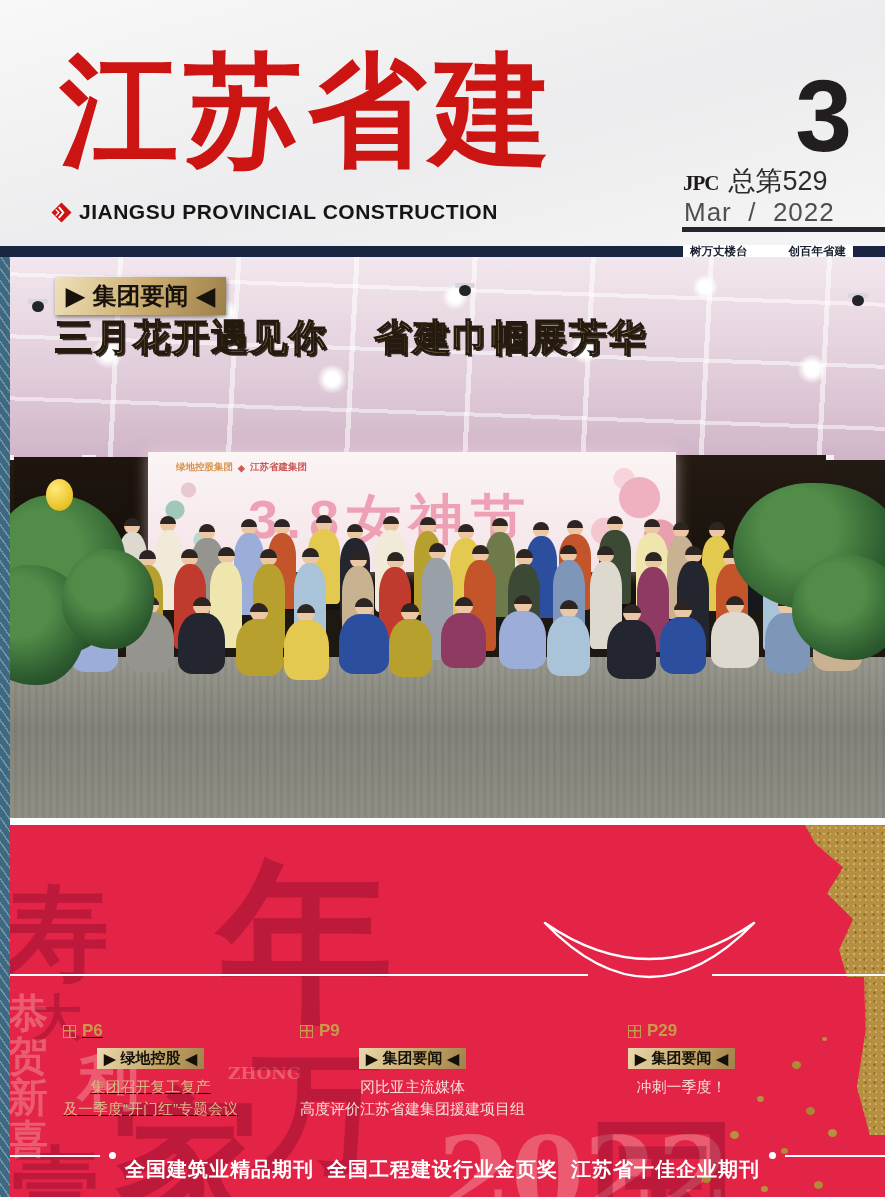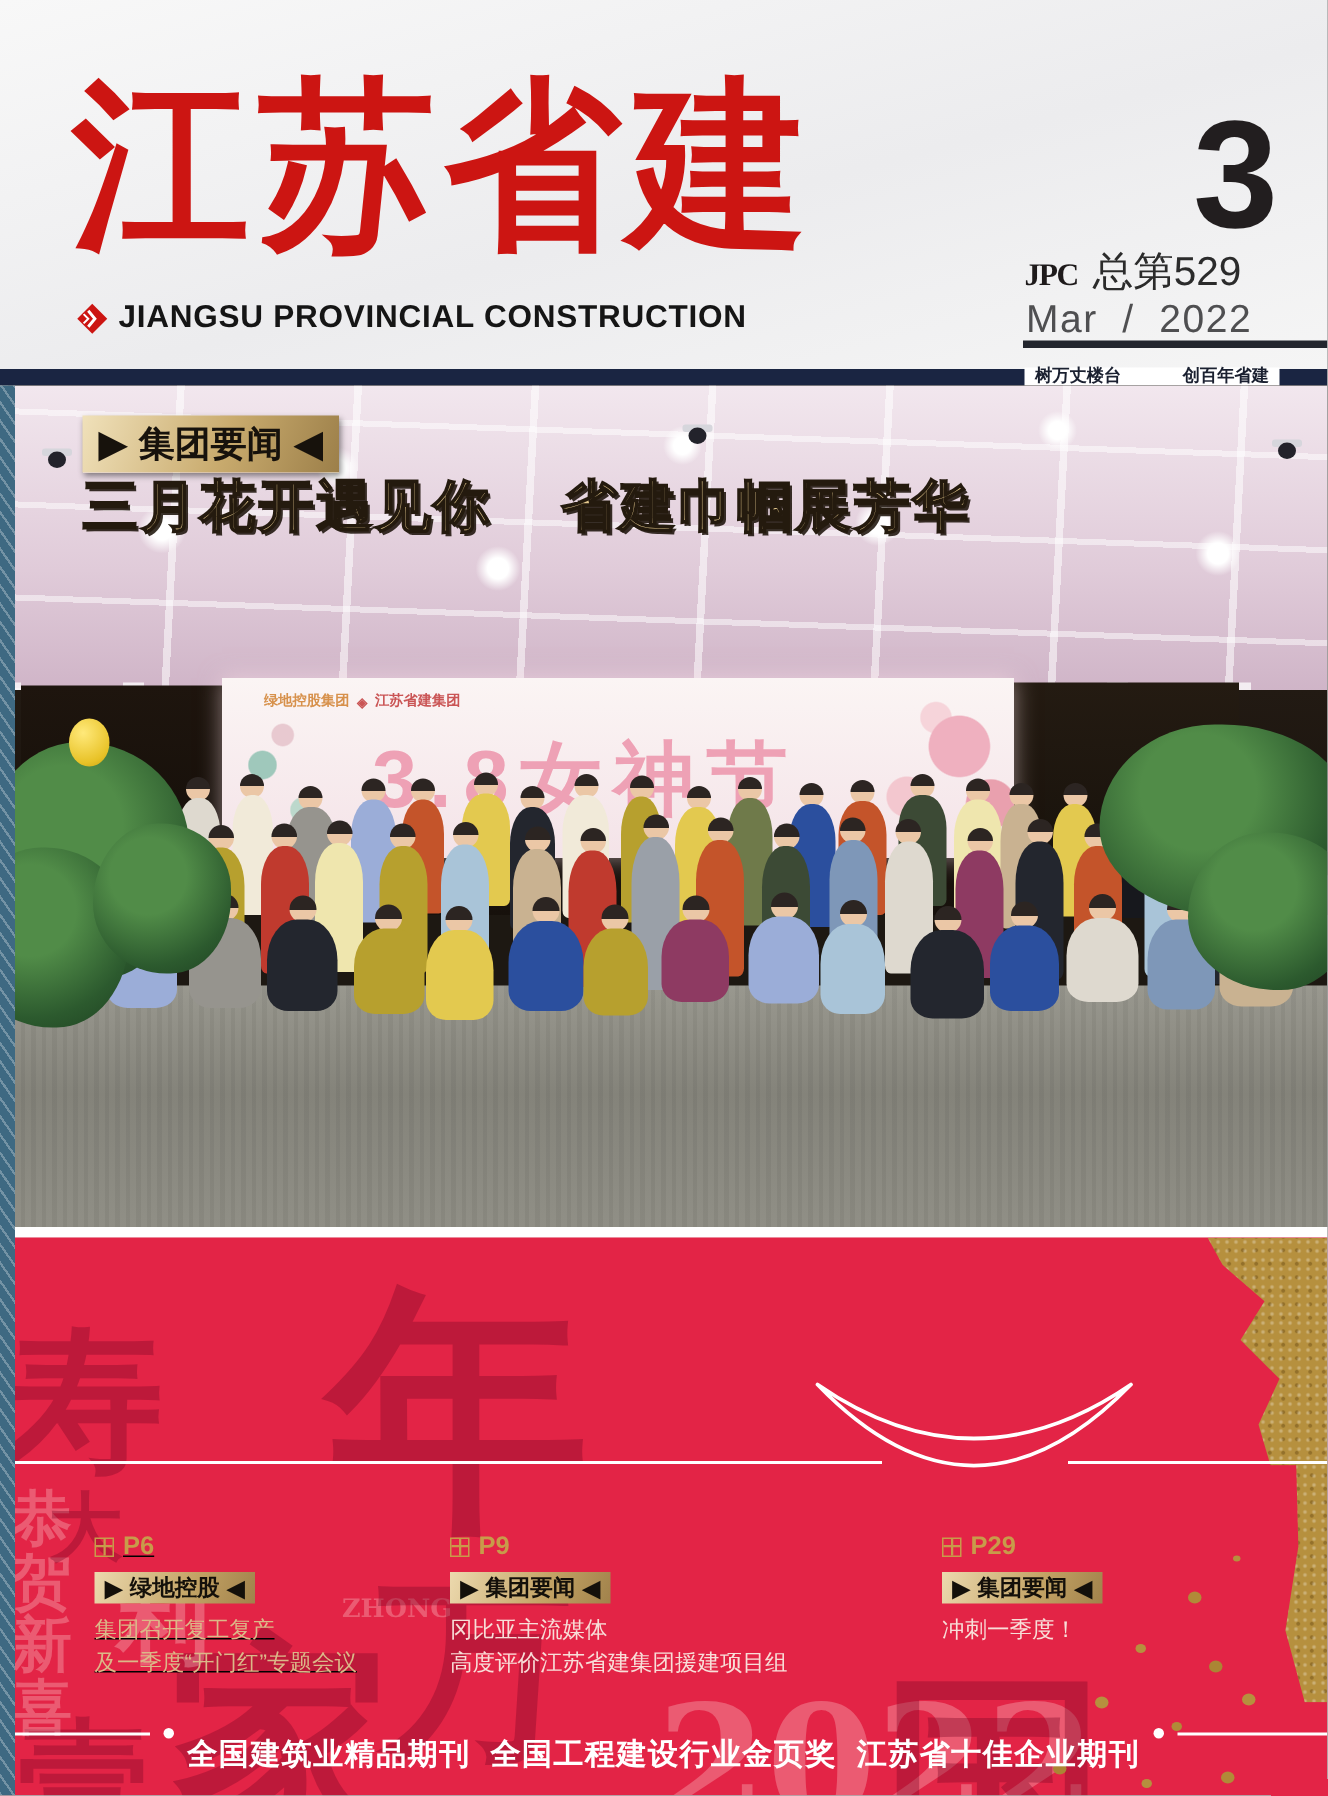--- a/index.html
+++ b/index.html
@@ -1,17 +1,17 @@
 <!DOCTYPE html>
 <html><head>
 <meta charset="utf-8">
 <style>
   html,body{margin:0;padding:0;background:#888;}
   .cover{position:relative;width:885px;height:1197px;margin:0 auto;overflow:hidden;
-         background:#e5e5e5;font-family:"Liberation Sans",sans-serif;}
+         background:#404040;font-family:"Liberation Sans",sans-serif;text-align:center;}
   
   .header{position:absolute;inset:0 0 auto 0;height:246px;
           background:linear-gradient(165deg,#f8f8f8 0%,#ececee 55%,#f5f5f5 100%);}
   .masthead-cn{position:absolute;left:48px;top:42px;width:520px;font-family:"DejaVu Serif",serif;
           font-weight:bold;font-size:118px;line-height:1.15;letter-spacing:6px;color:#cc1512;
           transform:scaleY(1.04);}
   .masthead-en{position:absolute;left:50px;top:200px;display:flex;align-items:center;gap:6px;
           font-size:21px;font-weight:bold;color:#151515;letter-spacing:.5px;white-space:nowrap;}
   .brand{position:absolute;top:42px;right:26px;display:flex;align-items:center;gap:9px;}
   .brand-latin,.brand-cn{font-size:30px;font-weight:bold;color:#37322d;letter-spacing:.5px;}

